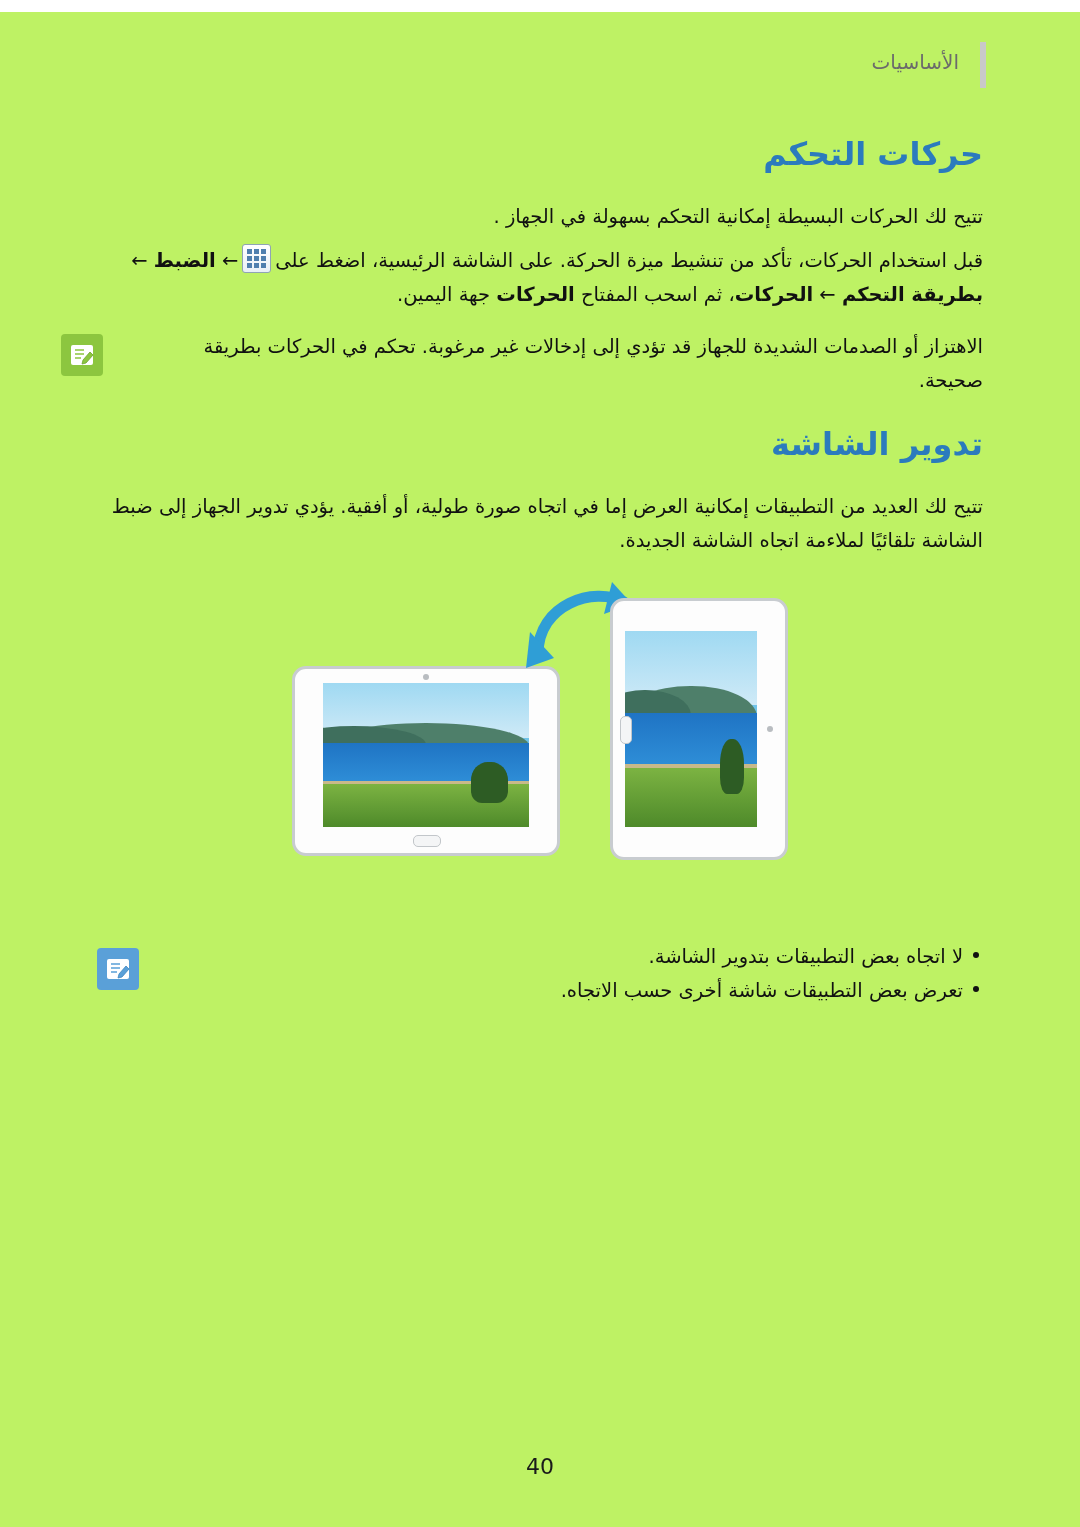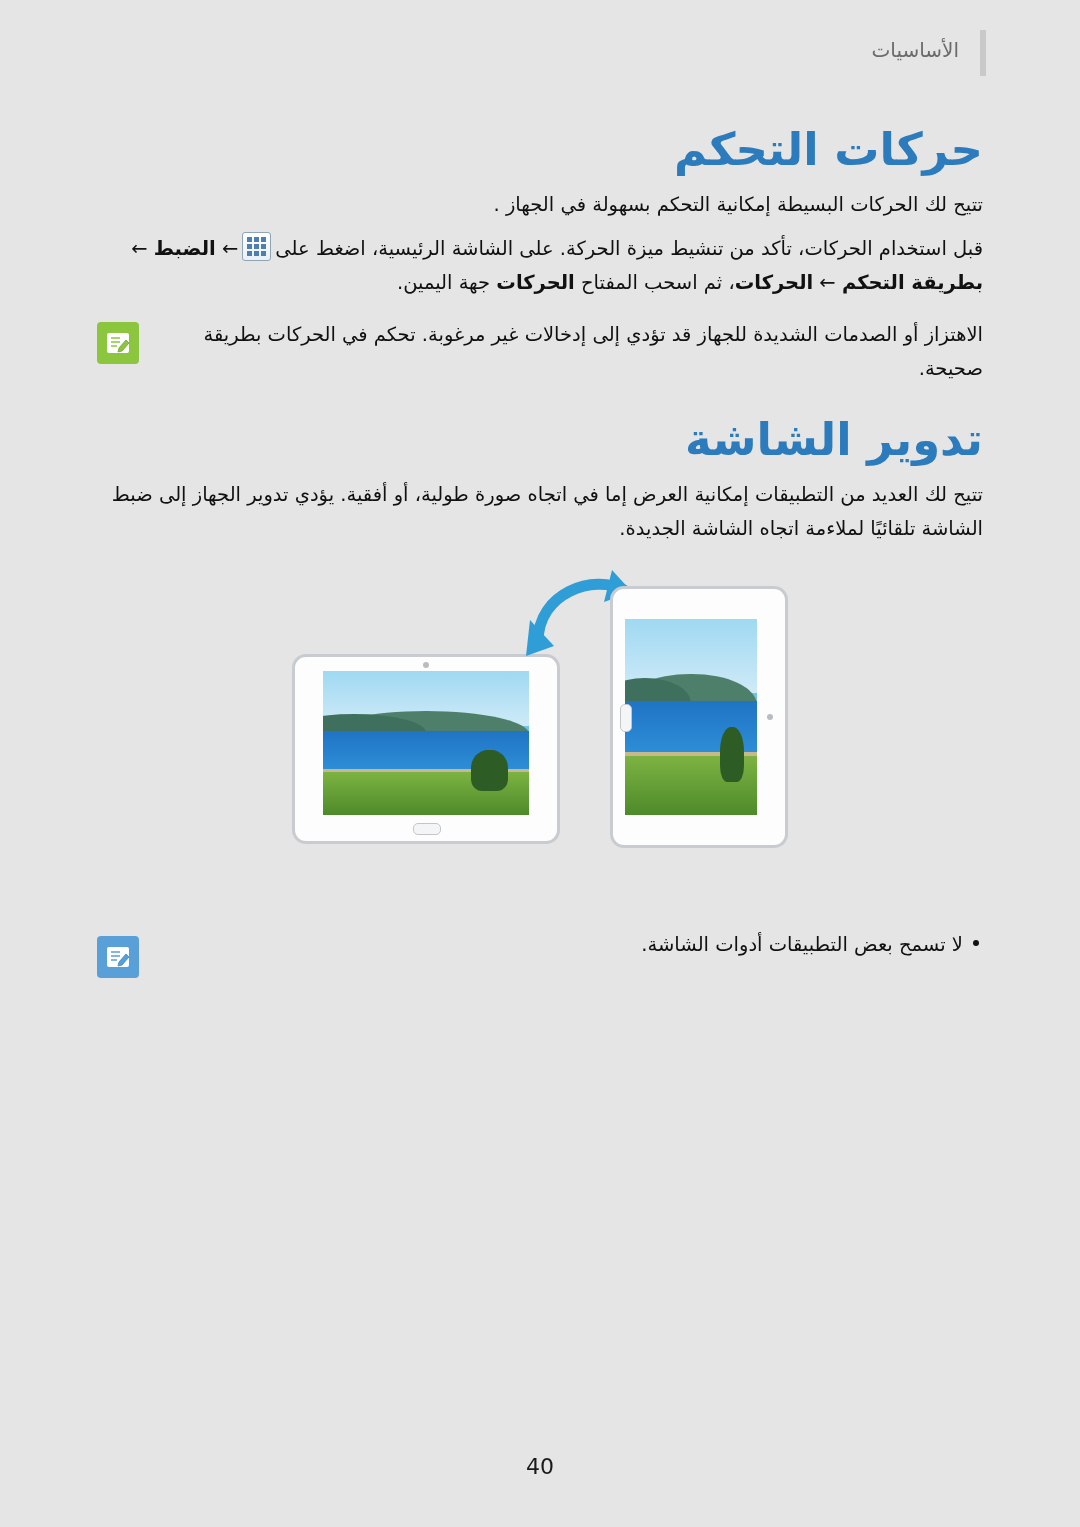--- a/index.html
+++ b/index.html
@@ -11,21 +11,22 @@
     width: 1080px;
     height: 1527px;
     position: relative;
     font-family: "DejaVu Sans", "Liberation Sans", sans-serif;
     color: #000000;
     overflow: hidden;
   }
   .page {
     position: absolute;
     inset: 0;
-    background: #e5e5e5;
+    background: #bef264;
+    margin-top: 12px;
   }
 
   
   .header {
     position: absolute;
     top: 30px;
     right: 74px;
     width: 940px;
     height: 46px;
     direction: rtl;
@@ -47,21 +48,21 @@
     height: 46px;
     background: #c9c9c9;
   }
 
   
   .h1 {
     position: absolute;
     right: 97px;
     width: 886px;
     text-align: right;
-    font-size: 45px;
+    font-size: 32px;
     font-weight: bold;
     color: #2b7bbd;
     letter-spacing: 0px;
   }
   .h1.control { top: 123px; }
   .h1.rotate  { top: 413px; }
 
   
   .para {
     position: absolute;
@@ -120,21 +121,21 @@
     justify-content: center;
   }
   .note-icon svg { display: block; }
   .note-text {
     position: absolute;
     text-align: right;
     font-size: 19.5px;
     line-height: 1.72;
     color: #111111;
   }
-  .note1 { top: 318px; right: 97px; width: 886px; height: 60px; }
+  .note1 { top: 318px; right: 97px; width: 886px; height: 60px; padding-left: 36px; }
   .note1 .note-icon { top: 4px; left: 0px; background: #8cc63f; }
   .note1 .note-text { top: 0px; right: 0px; width: 810px; }
 
   .note2 { top: 928px; right: 97px; width: 886px; height: 90px; }
   .note2 .note-icon { top: 8px; left: 0px; background: #5aa0d8; }
   .note2 .note-text { top: 0px; right: 0px; width: 810px; }
   .bullet-line {
     position: relative;
     padding-left: 0;
     padding-right: 0;
@@ -386,18 +387,19 @@
 
   <div class="note note2">
     <div class="note-icon">
       <svg width="28" height="28" viewBox="0 0 28 28" aria-hidden="true">
         <rect x="3" y="4" width="22" height="20" rx="2" fill="#ffffff"></rect>
         <path d="M7 9 h9 M7 13 h9 M7 17 h6" stroke="#5aa0d8" stroke-width="1.6" fill="none"></path>
         <path d="M15 19 l7 -8 l3 3 l-7 8 l-4 1 z" fill="#5aa0d8" stroke="#3f86bf" stroke-width="0.8"></path>
       </svg>
     </div>
     <div class="note-text">
-      <div class="bullet-line"><span class="dot"></span><span>لا تسمح بعض التطبيقات أدوات الشاشة.</span></div>
+      <div class="bullet-line"><span class="dot"></span><span>لا اتجاه بعض التطبيقات بتدوير الشاشة.</span></div>
+      <div class="bullet-line"><span class="dot"></span><span>تعرض بعض التطبيقات شاشة أخرى حسب الاتجاه.</span></div>
     </div>
   </div>
 
   <div class="page-number">40</div>
 </div>
 
 </body></html>

